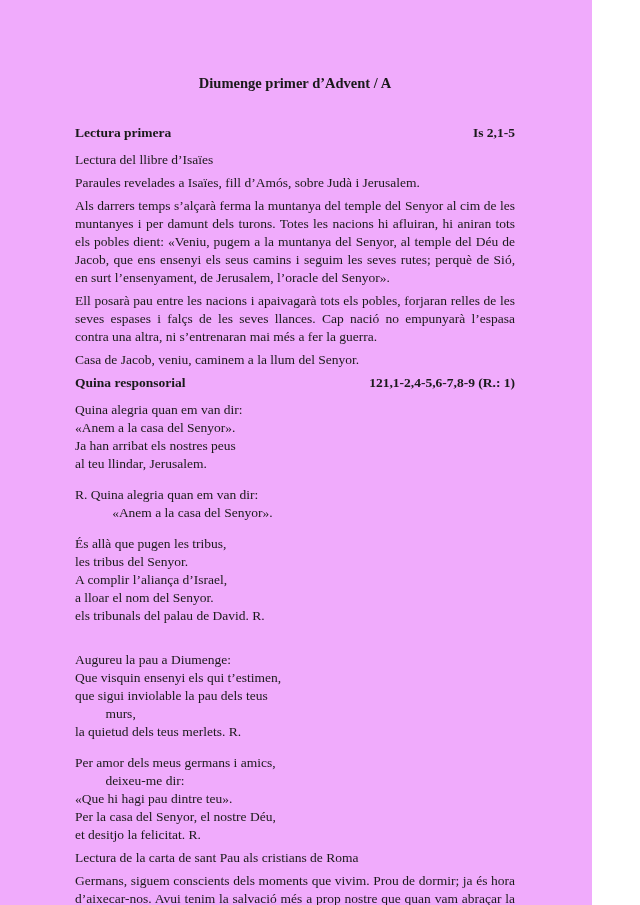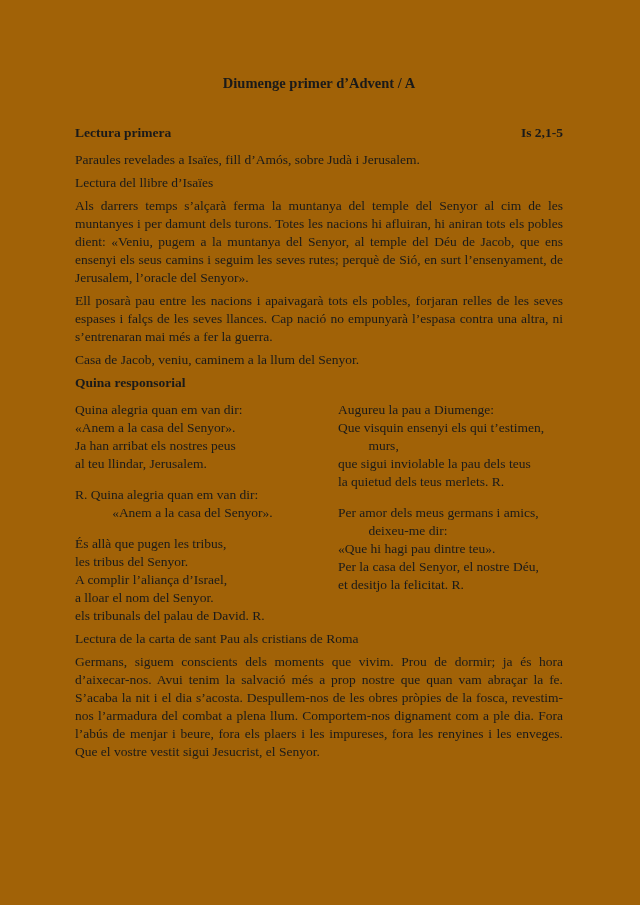--- a/index.html
+++ b/index.html
@@ -2,23 +2,23 @@
 <html><head>
 <meta charset="utf-8">
 <style>
   html, body {
     margin: 0;
     padding: 0;
     background: #ffffff;
   }
   .page {
     position: relative;
-    width: 640px;
+    width: 592px;
     height: 905px;
-    background: #a16207;
+    background: #f0abfc;
     box-sizing: border-box;
     padding: 74px 77px 0 75px;
     font-family: "Liberation Serif", "DejaVu Serif", serif;
     font-size: 13.5px;
     line-height: 18px;
     color: #1a1a1a;
     overflow: hidden;
   }
   .doc-title {
     text-align: center;
@@ -42,20 +42,21 @@
     margin: 0 0 5px 0;
     text-align: justify;
   }
   .para.no-justify {
     text-align: left;
   }
   .psalm {
     display: flex;
     gap: 26px;
     margin: 0 0 5px 0;
+    flex-direction: column;
   }
   .psalm-col {
     flex: 0 0 auto;
   }
   .psalm-col.left  { width: 237px; }
   .psalm-col.right { width: 225px; }
   .stanza {
     margin: 0 0 13px 0;
   }
   .stanza:last-child {
@@ -69,28 +70,29 @@
 <body>
 
 <div class="page">
 
   <div class="doc-title">Diumenge primer d’Advent / A</div>
 
   <div class="heading-row">
     <span class="h-label">Lectura primera</span>
     <span class="h-ref">Is 2,1-5</span>
   </div>
+  <p class="para no-justify">Lectura del llibre d’Isaïes</p>
   <p class="para no-justify">Paraules revelades a Isaïes, fill d’Amós, sobre Judà i Jerusalem.</p>
-  <p class="para no-justify">Lectura del llibre d’Isaïes</p>
   <p class="para">Als darrers temps s’alçarà ferma la muntanya del temple del Senyor al cim de les muntanyes i per damunt dels turons. Totes les nacions hi afluiran, hi aniran tots els pobles dient: «Veniu, pugem a la muntanya del Senyor, al temple del Déu de Jacob, que ens ensenyi els seus camins i seguim les seves rutes; perquè de Sió, en surt l’ensenyament, de Jerusalem, l’oracle del Senyor».</p>
   <p class="para">Ell posarà pau entre les nacions i apaivagarà tots els pobles, forjaran relles de les seves espases i falçs de les seves llances. Cap nació no empunyarà l’espasa contra una altra, ni s’entrenaran mai més a fer la guerra.</p>
   <p class="para no-justify">Casa de Jacob, veniu, caminem a la llum del Senyor.</p>
 
   <div class="heading-row">
     <span class="h-label">Quina responsorial</span>
+    <span class="h-ref">121,1-2,4-5,6-7,8-9 (R.: 1)</span>
   </div>
 
   <div class="psalm">
     <div class="psalm-col left">
       <div class="stanza">
         <div class="verse-line">Quina alegria quan em van dir:</div>
         <div class="verse-line">«Anem a la casa del Senyor».</div>
         <div class="verse-line">Ja han arribat els nostres peus</div>
         <div class="verse-line">al teu llindar, Jerusalem.</div>
       </div>
@@ -103,22 +105,22 @@
         <div class="verse-line">les tribus del Senyor.</div>
         <div class="verse-line">A complir l’aliança d’Israel,</div>
         <div class="verse-line">a lloar el nom del Senyor.</div>
         <div class="verse-line">els tribunals del palau de David. R.</div>
       </div>
     </div>
     <div class="psalm-col right">
       <div class="stanza">
         <div class="verse-line">Augureu la pau a Diumenge:</div>
         <div class="verse-line">Que visquin ensenyi els qui t’estimen,</div>
+        <div class="verse-line">que sigui inviolable la pau dels teus</div>
         <div class="verse-line">         murs,</div>
-        <div class="verse-line">que sigui inviolable la pau dels teus</div>
         <div class="verse-line">la quietud dels teus merlets. R.</div>
       </div>
       <div class="stanza">
         <div class="verse-line">Per amor dels meus germans i amics,</div>
         <div class="verse-line">         deixeu-me dir:</div>
         <div class="verse-line">«Que hi hagi pau dintre teu».</div>
         <div class="verse-line">Per la casa del Senyor, el nostre Déu,</div>
         <div class="verse-line">et desitjo la felicitat. R.</div>
       </div>
     </div>

